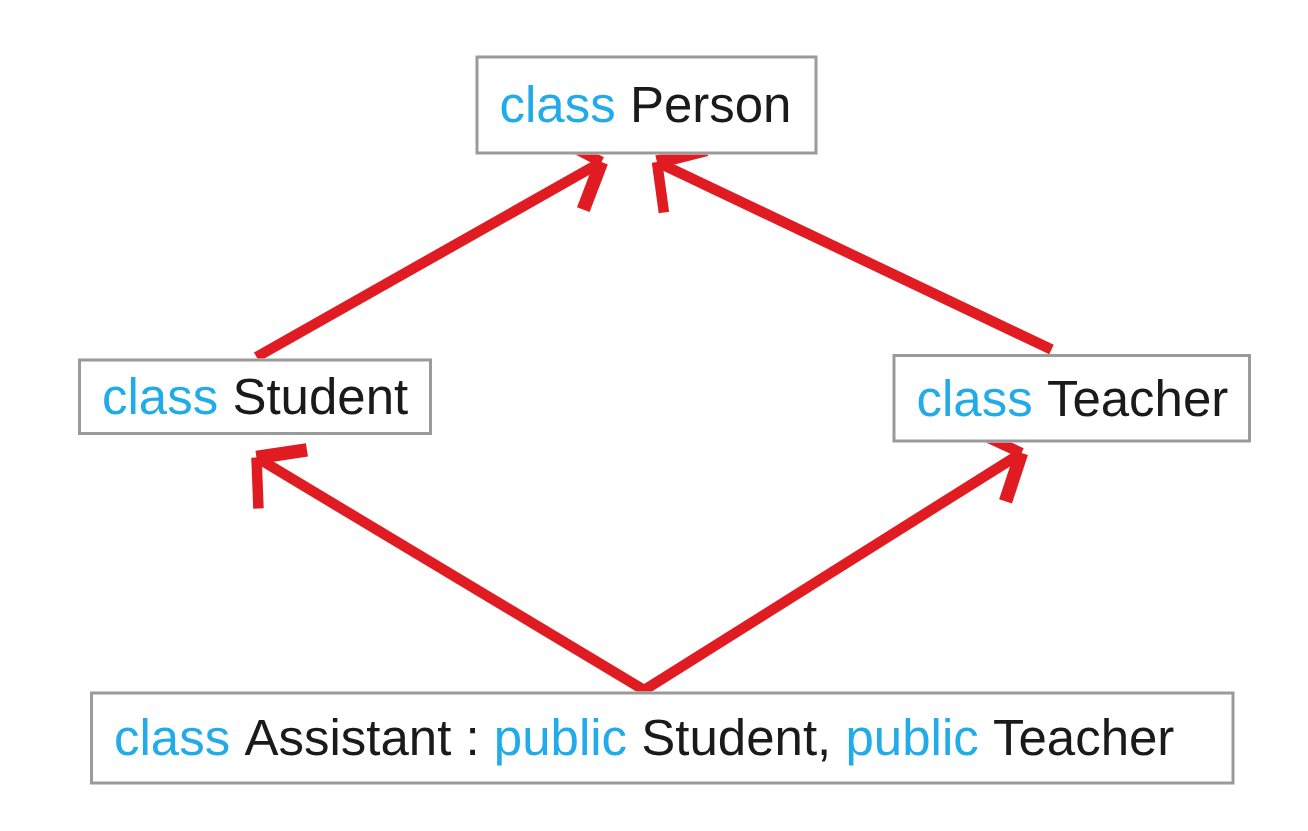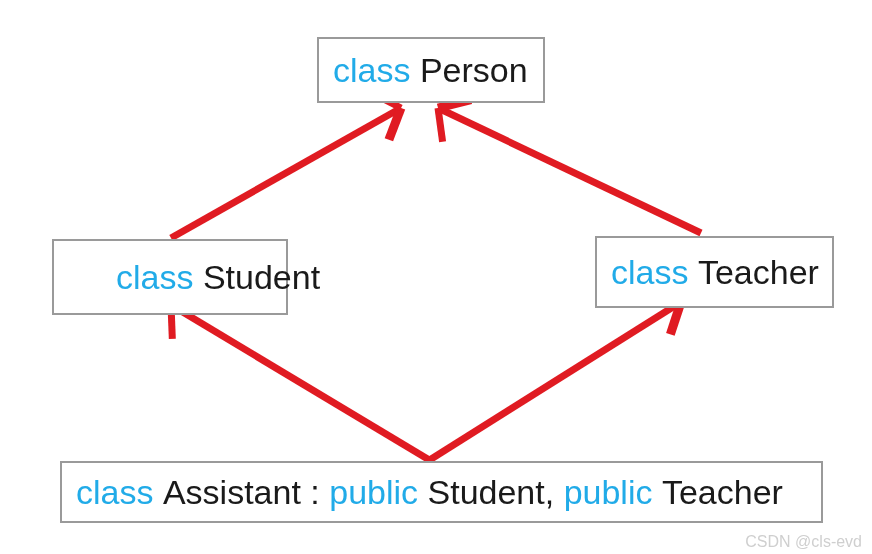--- a/index.html
+++ b/index.html
@@ -90,32 +90,31 @@
         <line x1="681" y1="302" x2="650.1023998123873" y2="287.8106271228629" stroke="#E01B22" stroke-width="7" stroke-linecap="butt"></line>
       </g>
     </svg>
 
   <div class="node" id="node-person" style="left: 317px; top: 37px; width: 228px; height: 66px; border-color: rgb(154, 154, 154);">
     <span class="node-label">
       <span class="kw">class</span><span class="plain">&nbsp;<span>Person</span></span>
     </span>
   </div>
 
-  <div class="node" id="node-student" style="left: 52px; top: 239px; width: 236px; height: 76px; border-color: rgb(154, 154, 154); padding-left: 48px;">
+  <div class="node" id="node-student" style="left: 52px; top: 239px; width: 236px; height: 51px; border-color: rgb(154, 154, 154);">
     <span class="node-label">
       <span class="kw">class</span><span class="plain">&nbsp;<span>Student</span></span>
     </span>
   </div>
 
-  <div class="node" id="node-teacher" style="left: 595px; top: 236px; width: 239px; height: 72px; border-color: rgb(154, 154, 154);">
+  <div class="node" id="node-teacher" style="left: 595px; top: 236px; width: 239px; height: 59px; border-color: rgb(154, 154, 154);">
     <span class="node-label">
       <span class="kw">class</span><span class="plain">&nbsp;<span>Teacher</span></span>
     </span>
   </div>
 
   <div class="node" id="node-assistant" style="left: 60px; top: 461px; width: 763px; height: 62px; border-color: rgb(154, 154, 154);">
     <span class="node-label">
       <span class="kw">class</span><span class="plain">&nbsp;<span>Assistant</span></span><span class="plain"> : </span><span class="kw">public</span><span class="plain">&nbsp;<span>Student</span></span><span class="plain">, </span><span class="kw">public</span><span class="plain">&nbsp;<span>Teacher</span></span>
     </span>
   </div>
 
-  <div class="watermark">CSDN @cls-evd</div>
 </div>
 
 </body></html>

